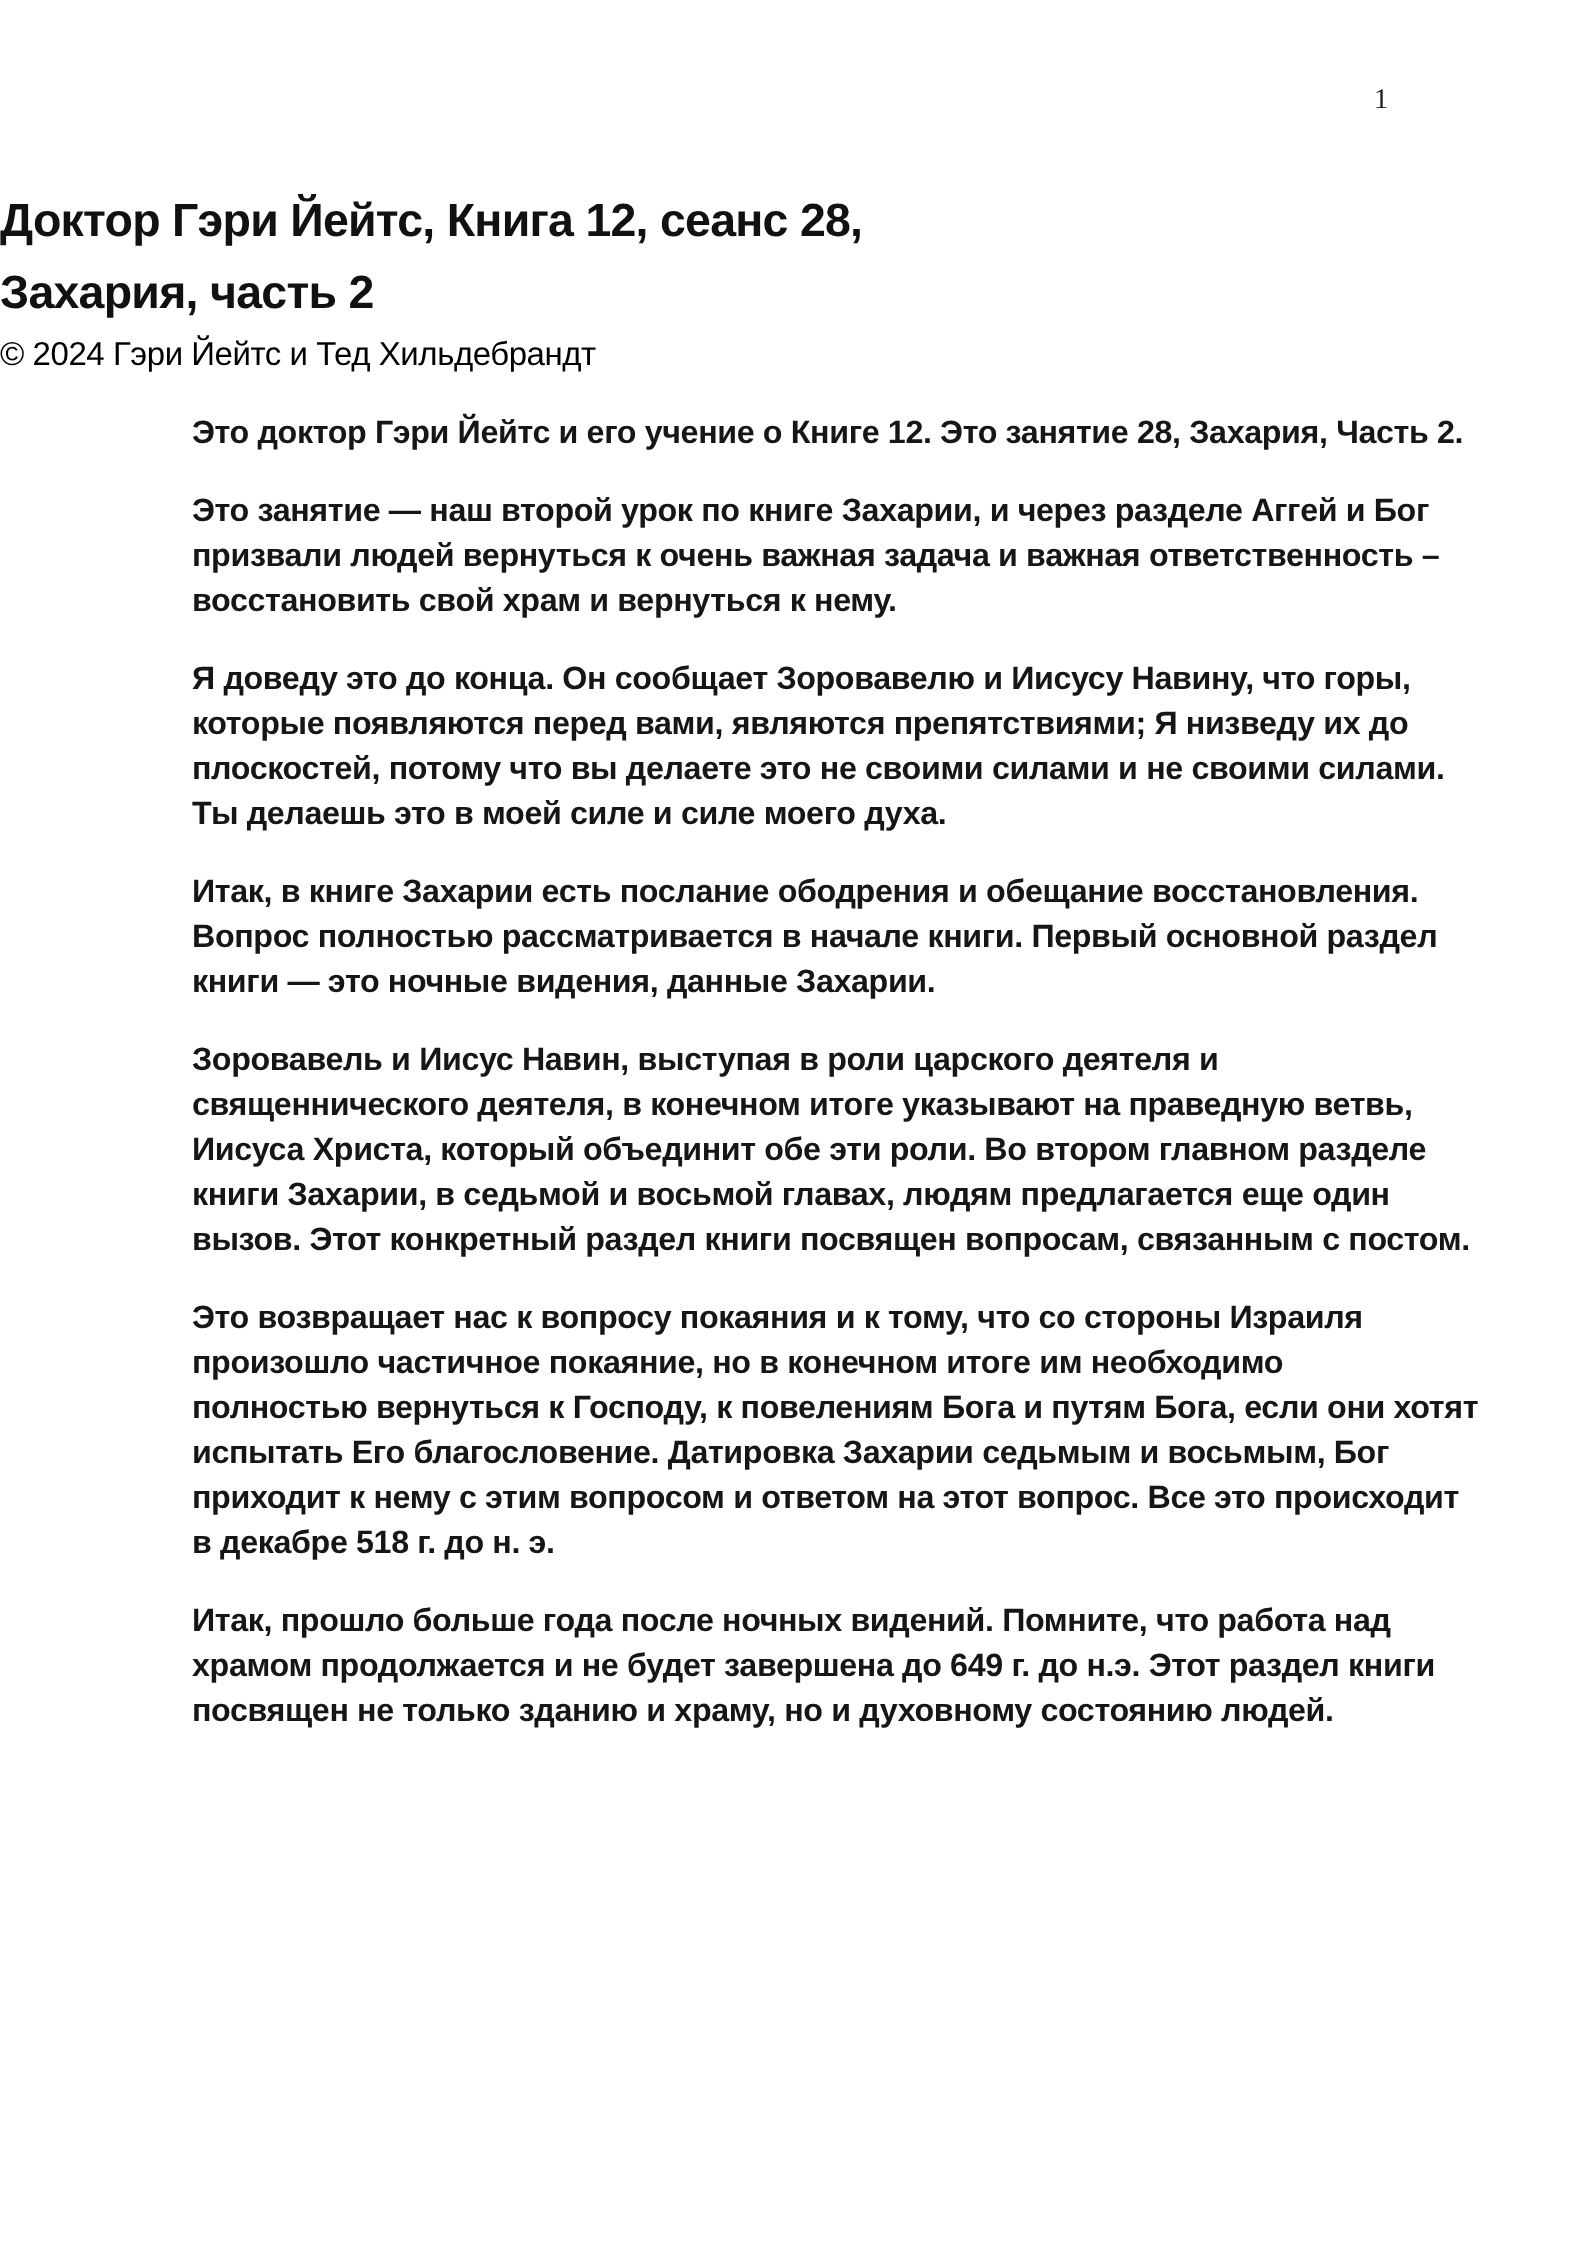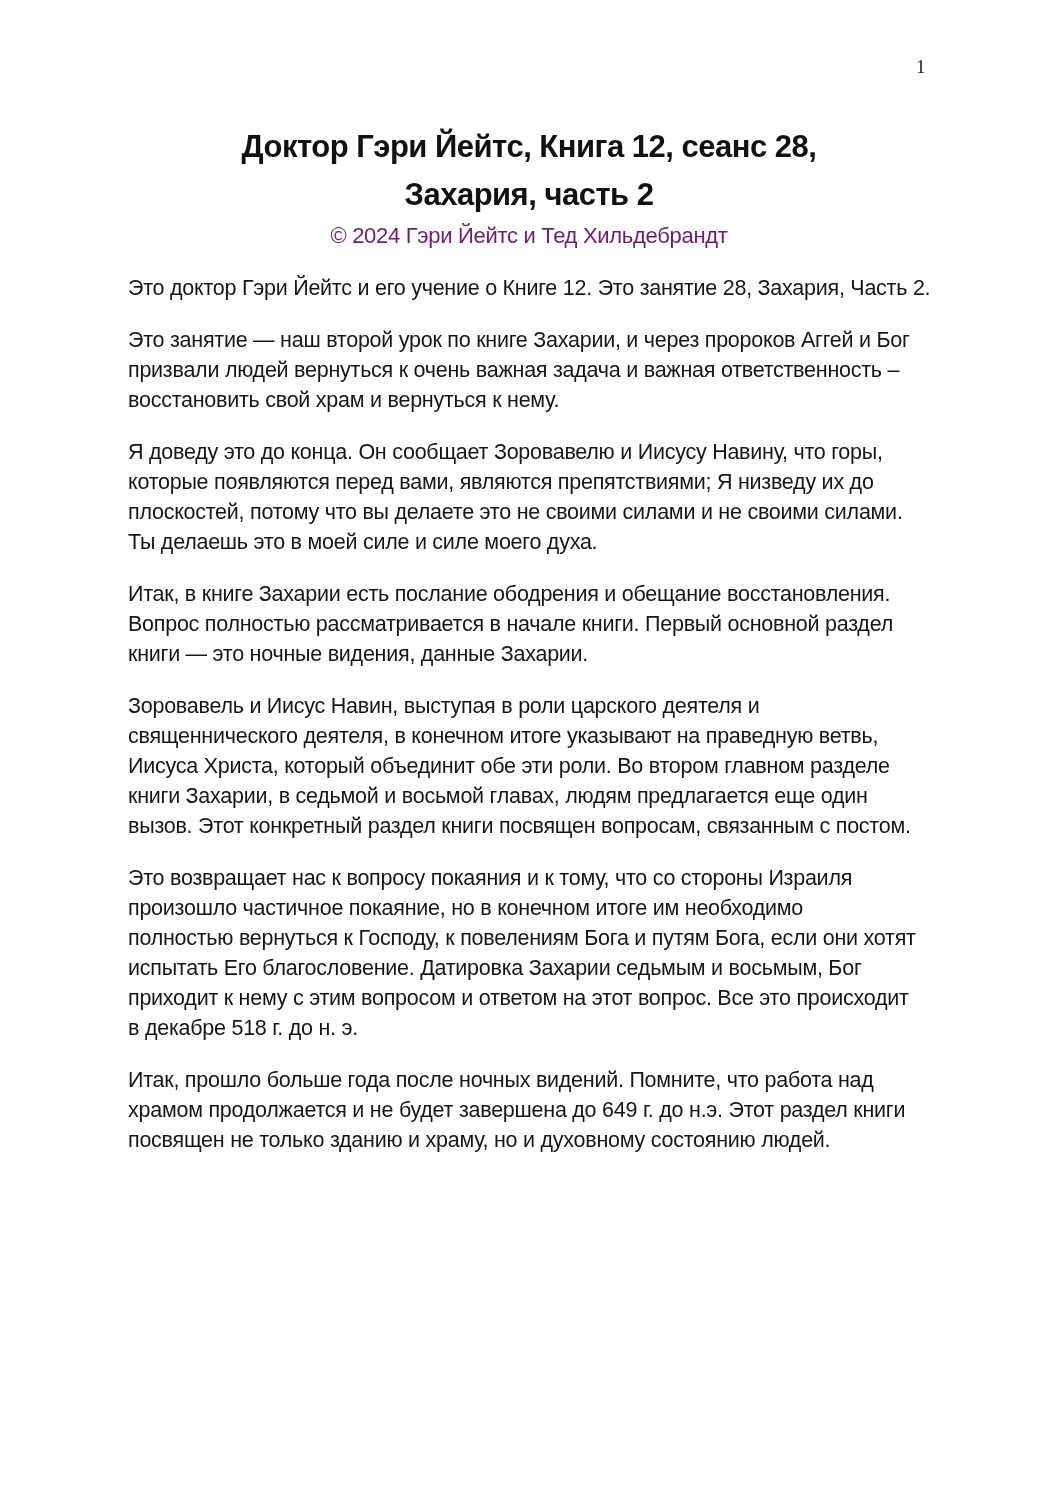--- a/index.html
+++ b/index.html
@@ -20,40 +20,41 @@
   .page-number {
     position: absolute;
     top: 56px;
     left: 916px;
     font-family: "Liberation Serif", "DejaVu Serif", serif;
     font-size: 19px;
     color: #222222;
   }
   .doc-header {
     margin-top: 123px;
-    text-align: center;
+    text-align: left;
   }
   .doc-title {
     font-size: 31px;
     font-weight: bold;
     line-height: 48px;
     letter-spacing: -0.5px;
     white-space: pre-line;
     color: #111111;
   }
   .copyright-line {
     font-size: 22px;
     line-height: 30px;
     letter-spacing: -0.3px;
     margin-top: 2px;
-    color: #701a75;
+    color: #000000;
   }
   .doc-body {
     margin: 22px 0 0 128px;
     width: 830px;
+    font-weight: bold;
   }
   .para {
     font-size: 21.5px;
     line-height: 30px;
     letter-spacing: -0.25px;
     white-space: pre;
     margin: 0 0 22px 0;
     color: #161616;
   }
 </style>
@@ -64,21 +65,21 @@
   <div class="page-number">1</div>
 
   <div class="doc-header">
     <div class="doc-title">Доктор Гэри Йейтс, Книга 12, сеанс 28,
 Захария, часть 2</div>
     <div class="copyright-line">© 2024 Гэри Йейтс и Тед Хильдебрандт</div>
   </div>
 
   <div class="doc-body">
     <p class="para">Это доктор Гэри Йейтс и его учение о Книге 12. Это занятие 28, Захария, Часть 2.</p>
-    <p class="para">Это занятие — наш второй урок по книге Захарии, и через пророков Аггей и Бог
+    <p class="para">Это занятие — наш второй урок по книге Захарии, и через разделе Аггей и Бог
 призвали людей вернуться к очень важная задача и важная ответственность –
 восстановить свой храм и вернуться к нему.</p>
     <p class="para">Я доведу это до конца. Он сообщает Зоровавелю и Иисусу Навину, что горы,
 которые появляются перед вами, являются препятствиями; Я низведу их до
 плоскостей, потому что вы делаете это не своими силами и не своими силами.
 Ты делаешь это в моей силе и силе моего духа.</p>
     <p class="para">Итак, в книге Захарии есть послание ободрения и обещание восстановления.
 Вопрос полностью рассматривается в начале книги. Первый основной раздел
 книги — это ночные видения, данные Захарии.</p>
     <p class="para">Зоровавель и Иисус Навин, выступая в роли царского деятеля и

